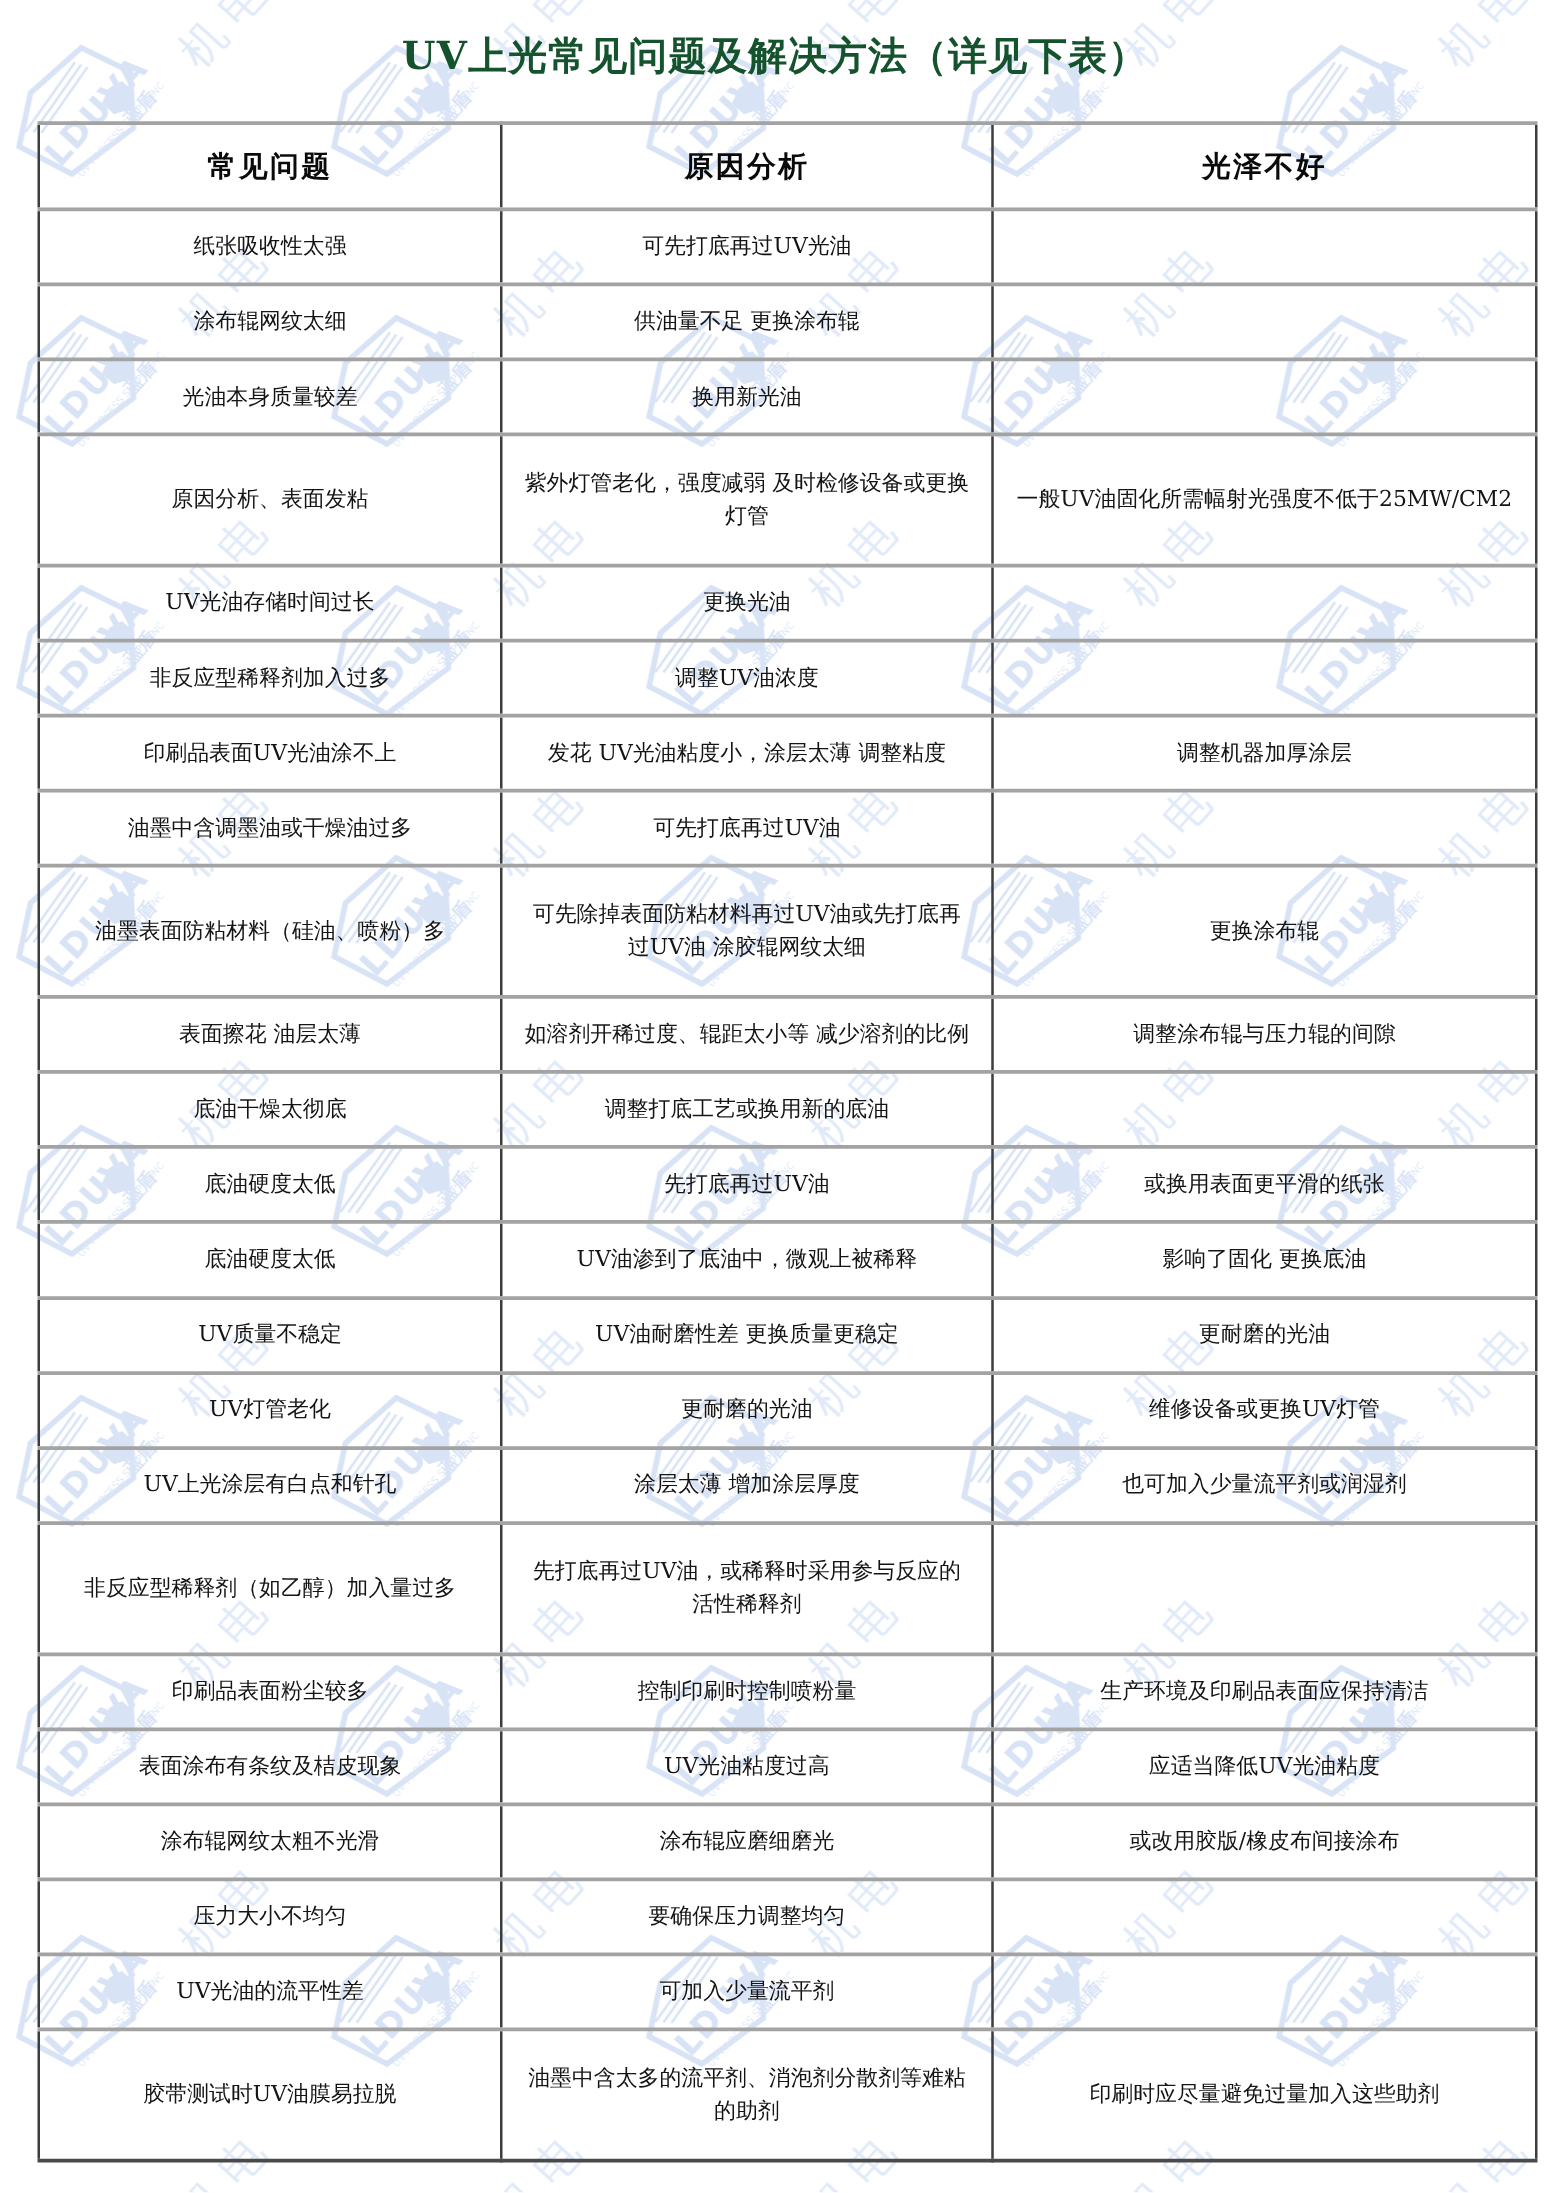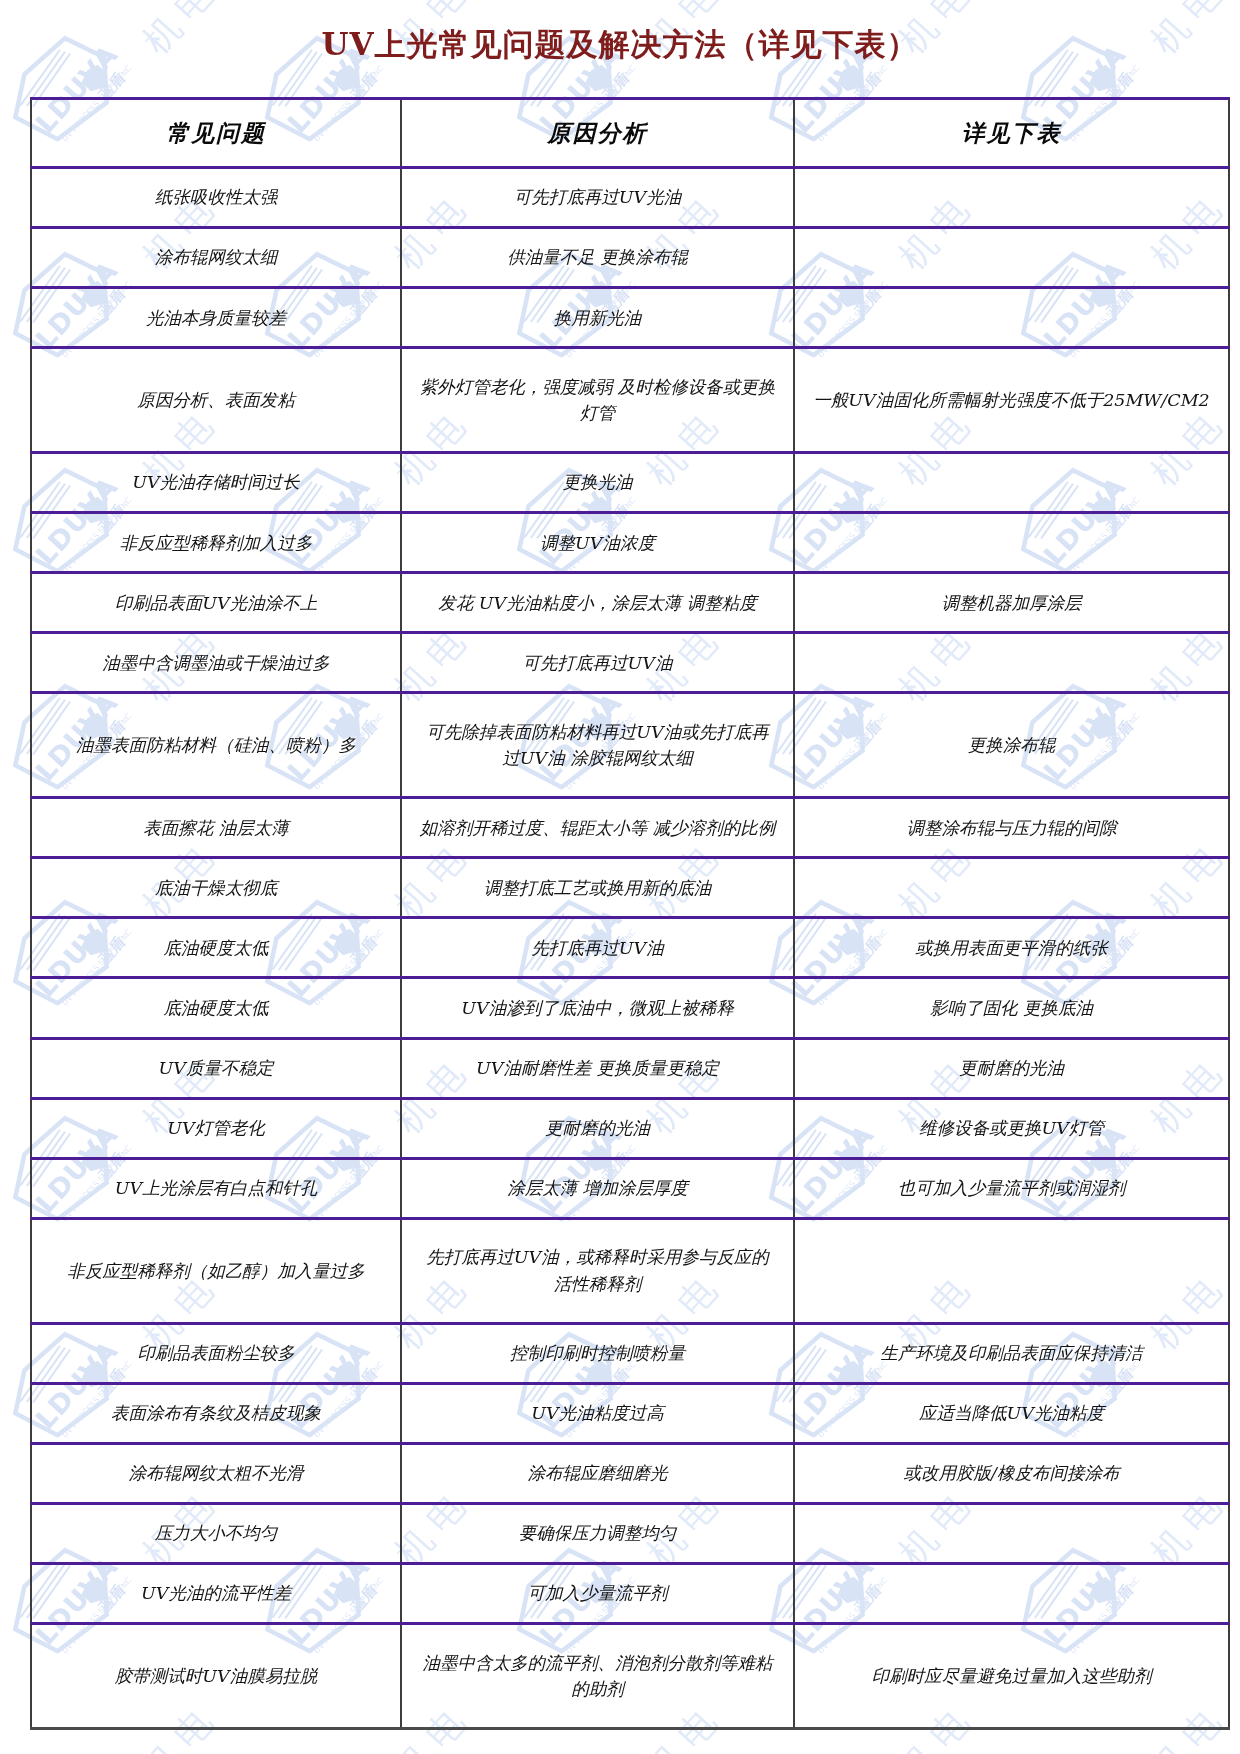--- a/index.html
+++ b/index.html
@@ -14,31 +14,31 @@
   .watermark{
     position:absolute;left:0;top:0;width:1240px;height:1754px;
     z-index:0;pointer-events:none;
   }
   .content{position:relative;z-index:1;}
   .page-title{
     position:absolute;left:0;top:24px;width:1240px;
     text-align:center;
     font-size:31px;font-weight:bold;
     letter-spacing:1px;
-    color:#7f1d1d;
+    color:#14532d;
   }
   table.doc-table{
     position:absolute;left:30px;top:97px;
     width:1198px;height:1633px;
     border-collapse:collapse;table-layout:fixed;
     background:transparent;
   }
   table.doc-table{border-top:3px solid #4a4a4a;border-bottom:3px solid #4a4a4a;
     border-left:2px solid #3d3d3d;border-right:2px solid #3d3d3d;}
-  .doc-table tr{border-top:3px solid #4c1d95;font-style:italic;}
+  .doc-table tr{border-top:3px solid #a3a3a3;}
   .doc-table th,.doc-table td{
     border-left:2px solid #3d3d3d;border-right:2px solid #3d3d3d;
     text-align:center;vertical-align:middle;
     padding:3px 16px;
   }
   .doc-table th{
     height:60px;
     font-size:23px;font-weight:bold;color:#0a0a0a;
     letter-spacing:2px;
   }
@@ -80,21 +80,21 @@
     <table class="doc-table">
       <colgroup>
         <col style="width:370px">
         <col style="width:393px">
         <col style="width:435px">
       </colgroup>
       <thead>
         <tr>
           <th>常见问题</th>
           <th>原因分析</th>
-          <th>详见下表</th>
+          <th>光泽不好</th>
         </tr>
       </thead>
       <tbody id="table-body">
           <tr>
     <td>纸张吸收性太强</td>
     <td>可先打底再过UV光油</td>
     <td></td>
   </tr>
           <tr>
     <td>涂布辊网纹太细</td>

